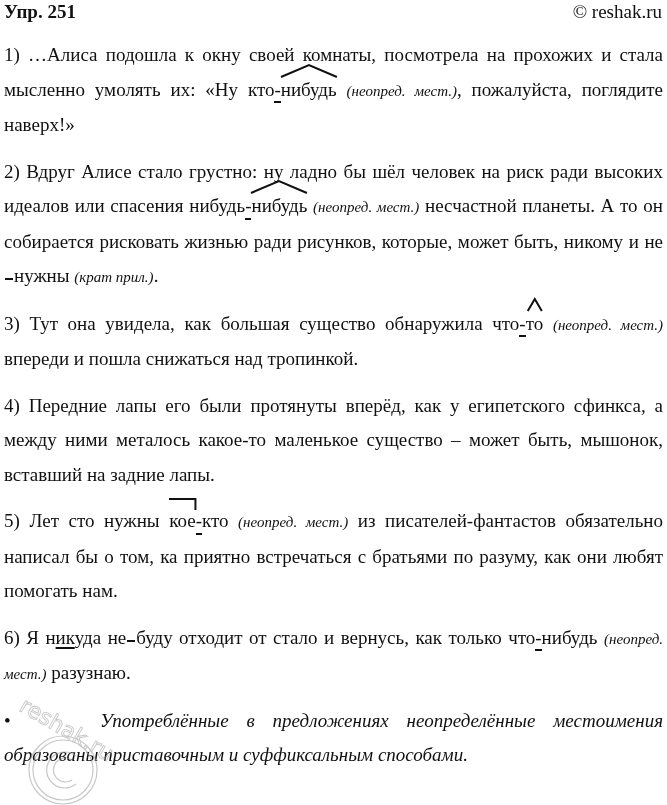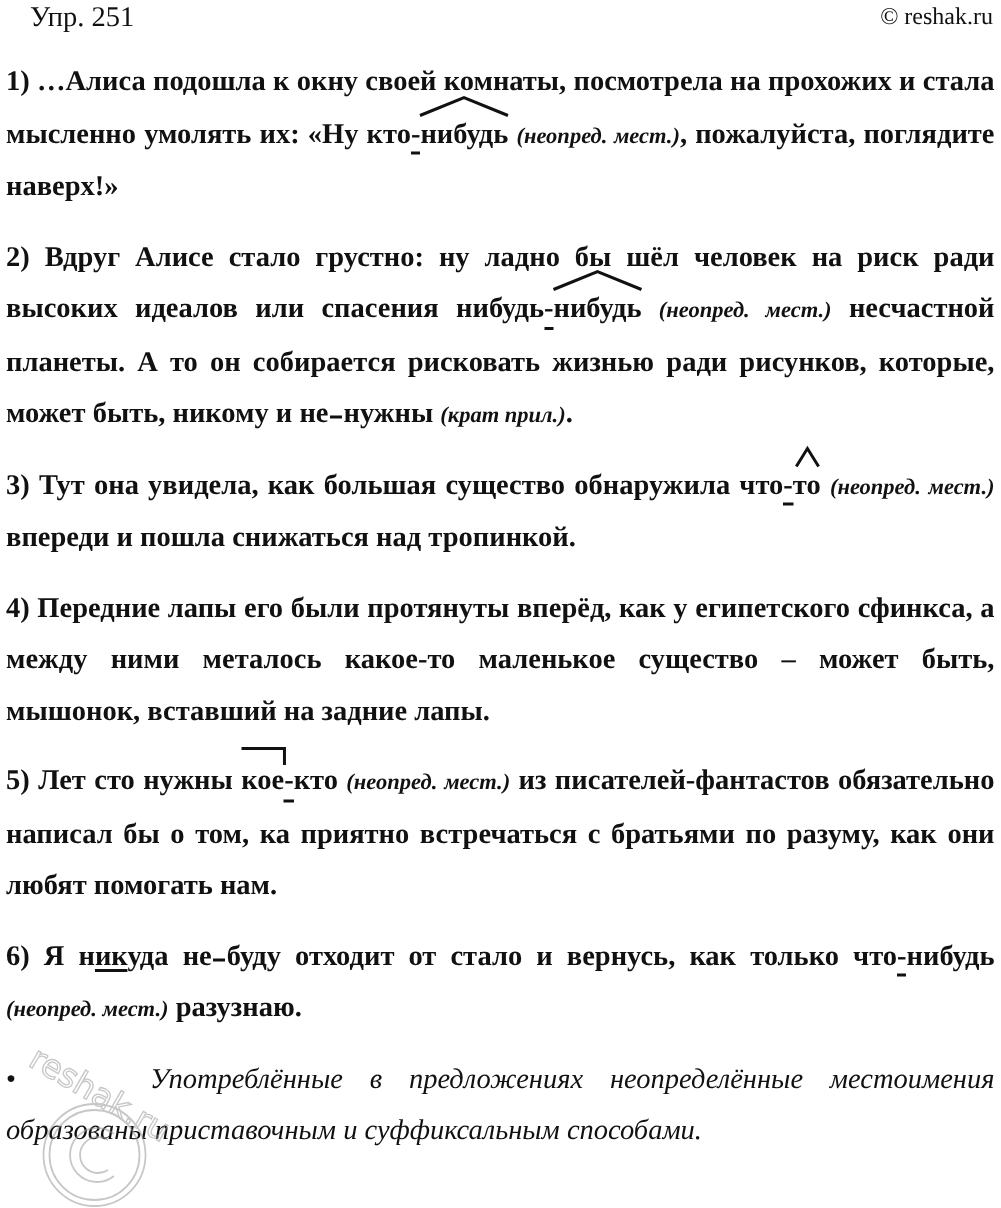--- a/index.html
+++ b/index.html
@@ -19,47 +19,45 @@
       position: absolute;
       top: 0;
       left: 0;
       width: 667px;
       height: 24px;
     }
     .header .title {
       position: absolute;
       left: 4px;
       top: 0px;
-      font-weight: normal;
+      font-weight: bold;
       font-size: 19px;
       line-height: 24px;
-      margin-left: 16px;
     }
     .header .copyright {
       position: absolute;
       right: 5px;
       top: 0px;
-      font-size: 16px;
+      font-size: 19px;
       line-height: 24px;
       margin-left: 45px;
     }
     .content {
       position: absolute;
       left: 4px;
       top: 38px;
       width: 659px;
     }
     .para {
       font-size: 19px;
       line-height: 34.5px;
       text-align: justify;
       text-align-last: left;
       margin: 0 0 12px 0;
       word-spacing: 0px;
-      font-weight: bold;
     }
     .note {
       font-style: italic;
       font-size: 15px;
     }
     
     .dash-mark {
       position: relative;
       display: inline-block;
     }

